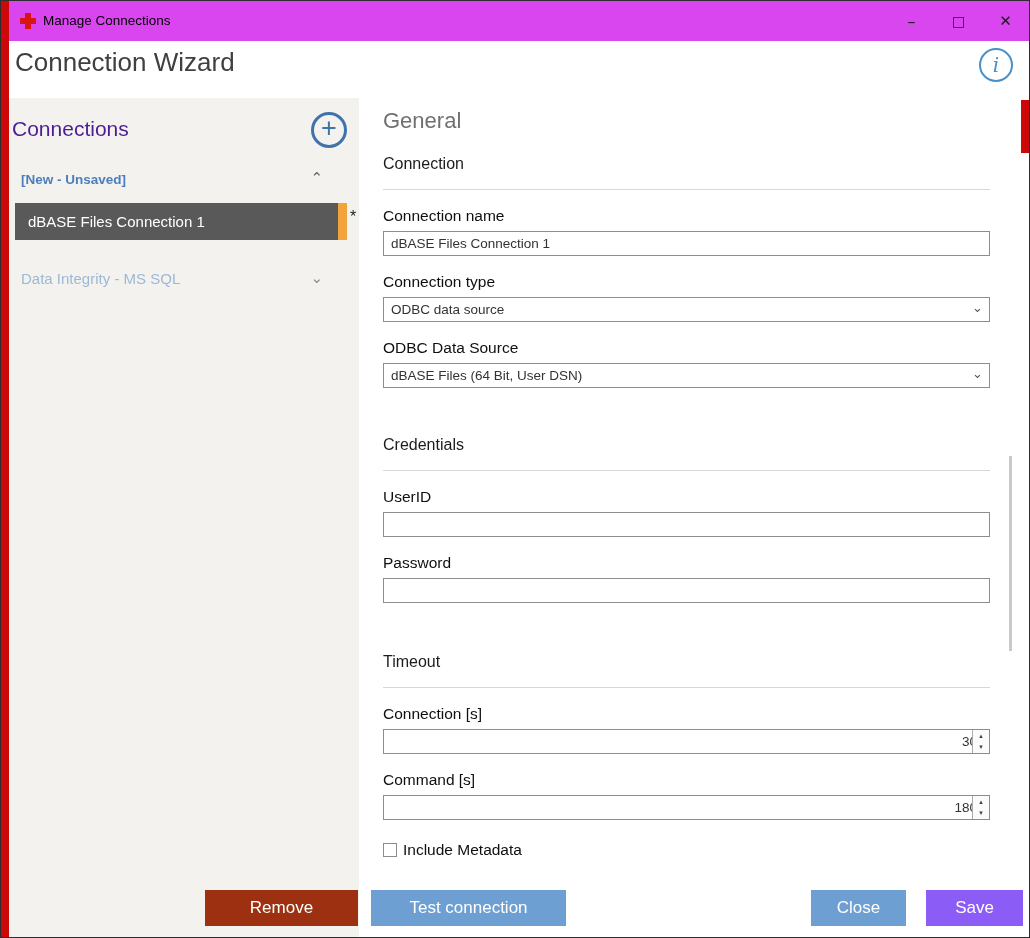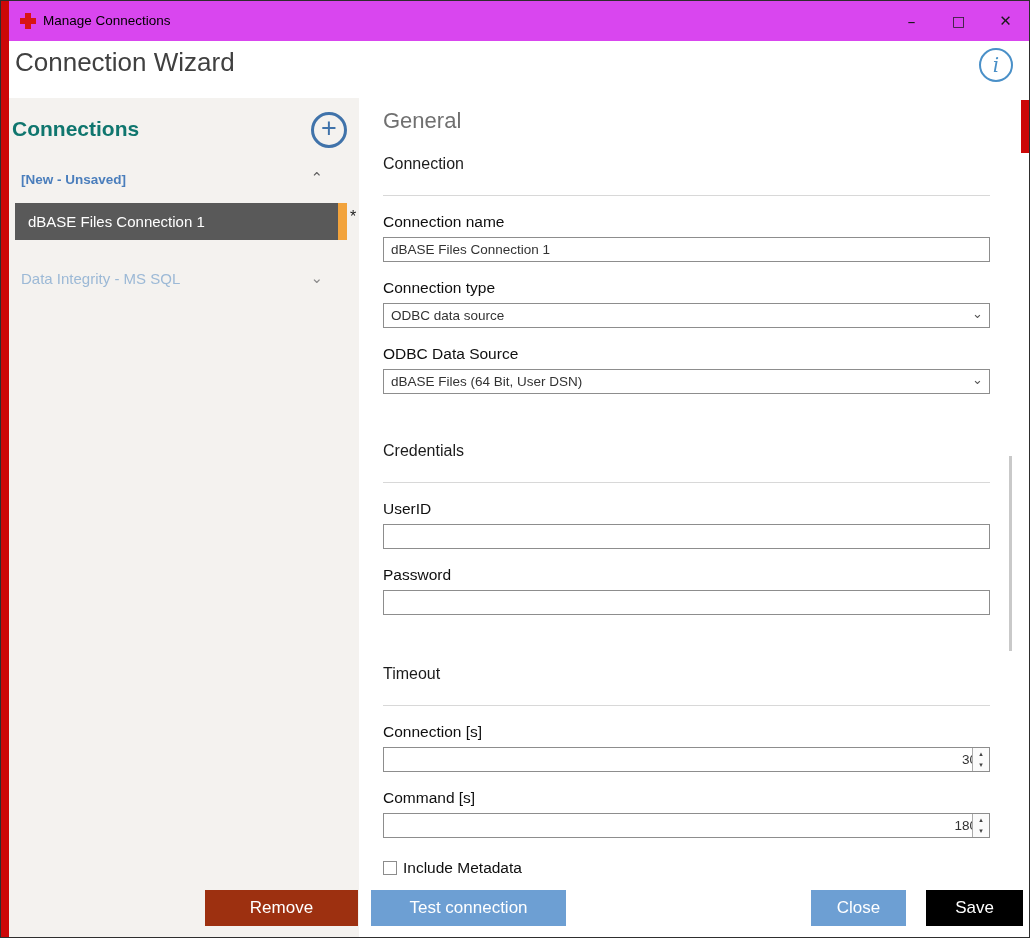--- a/index.html
+++ b/index.html
@@ -25,21 +25,21 @@
   .win-btn.cls { font-size:15px; }
 
   
   .page-title { position:absolute; left:14px; top:46px; font-size:26px; color:#404040; }
   .info-button { position:absolute; right:16px; top:47px; width:34px; height:34px; border-radius:50%;
     border:2.5px solid #4a90c8; background:#fff; display:flex; align-items:center; justify-content:center;
     color:#4a90c8; font:italic 20px "DejaVu Serif", serif; }
 
   
   .sidebar { position:absolute; left:8px; top:97px; width:350px; bottom:0; background:#f4f2ef; }
-  .sidebar-title { position:absolute; left:3px; top:19px; font-size:21px; font-weight:bold; color:#0f766e; }
+  .sidebar-title { position:absolute; left:3px; top:19px; font-size:21px; font-weight:normal; color:#4c1d95; }
   .add-button { position:absolute; right:12px; top:14px; width:36px; height:36px; border-radius:50%;
     border:3px solid #4073aa; background:transparent; color:#4073aa; font-size:27px; line-height:1;
     display:flex; align-items:center; justify-content:center; padding-bottom:3px; }
   .group-header { position:absolute; left:12px; font-size:13.5px; font-weight:bold; color:#4a7ebc; }
   .group-header.g1 { top:74px; }
   .group-header.g2 { top:172px; font-size:15px; font-weight:normal; color:#9cb9d6; }
   .chevron { position:absolute; right:36px; font-size:15px; color:#5e5e5e; }
   .chevron.c1 { top:71px; }
   .chevron.c2 { top:171px; color:#8a8a8a; }
   .conn-item { position:absolute; left:6px; top:105px; width:332px; height:37px; background:#595959; }
@@ -47,21 +47,21 @@
     white-space:nowrap; overflow:hidden; }
   .conn-item .item-accent { position:absolute; right:0; top:0; width:9px; height:100%; background:#f2a33c; }
   .modified-marker { position:absolute; left:341px; top:110px; font-size:16px; color:#1a1a1a; }
 
   
   .main { position:absolute; left:358px; top:97px; right:0; bottom:0; background:#fff; padding:10px 39px 0 24px; }
   .general-title { font-size:22px; color:#707070; }
   .section { margin-top:21px; }
   .section.credentials { margin-top:48px; }
   .section.timeout { margin-top:50px; }
-  .section-title { font-size:16px; color:#1c1c1c; padding-bottom:22px; border-bottom:1px solid #d8d8d8; }
+  .section-title { font-size:16px; color:#1c1c1c; padding-bottom:16px; border-bottom:1px solid #d8d8d8; }
   .field { margin-top:17px; }
   .field-label { font-size:15.5px; color:#0f0f0f; margin-bottom:6px; }
   .text-input, .num-input, .select-input {
     width:100%; height:25px; border:1px solid #8d8d8d; background:#fff; padding:0 7px;
     font-size:13.5px; color:#333; font-family:"Liberation Sans", sans-serif; }
   .select-wrap { position:relative; }
   .select-input { appearance:none; -webkit-appearance:none; border-radius:0; }
   .select-wrap .dd-chevron { position:absolute; right:7px; top:3px; font-size:13px; color:#555; pointer-events:none; }
   .spin-wrap { position:relative; }
   .num-input { text-align:right; padding-right:12px; }
@@ -72,21 +72,21 @@
   .checkbox { appearance:none; -webkit-appearance:none; width:14px; height:14px; border:1px solid #8c8c8c;
     background:#fff; margin-right:6px; }
   .checkbox-label { font-size:15.5px; color:#0f0f0f; }
 
   
   .btn { position:absolute; top:889px; height:36px; border:none; color:#fff; font-size:17px;
     font-family:"Liberation Sans", sans-serif; display:flex; align-items:center; justify-content:center; }
   .btn-remove { left:185px; width:153px; background:#9d3010;margin-left:19px; }
   .btn-test { left:370px; width:195px; background:#6d9fd3; }
   .btn-close { left:810px; width:95px; background:#6d9fd3; }
-  .btn-save { left:925px; width:97px; background:#000000; }
+  .btn-save { left:925px; width:97px; background:#8b5cf6; }
 
   .scroll-thumb { position:absolute; left:1008px; top:455px; width:3px; height:195px; background:#c9c9c9; }
 </style>
 </head>
 <body>
 
 <div class="window">
 
   <div class="accent-left"></div>
   <div class="accent-right"></div>

